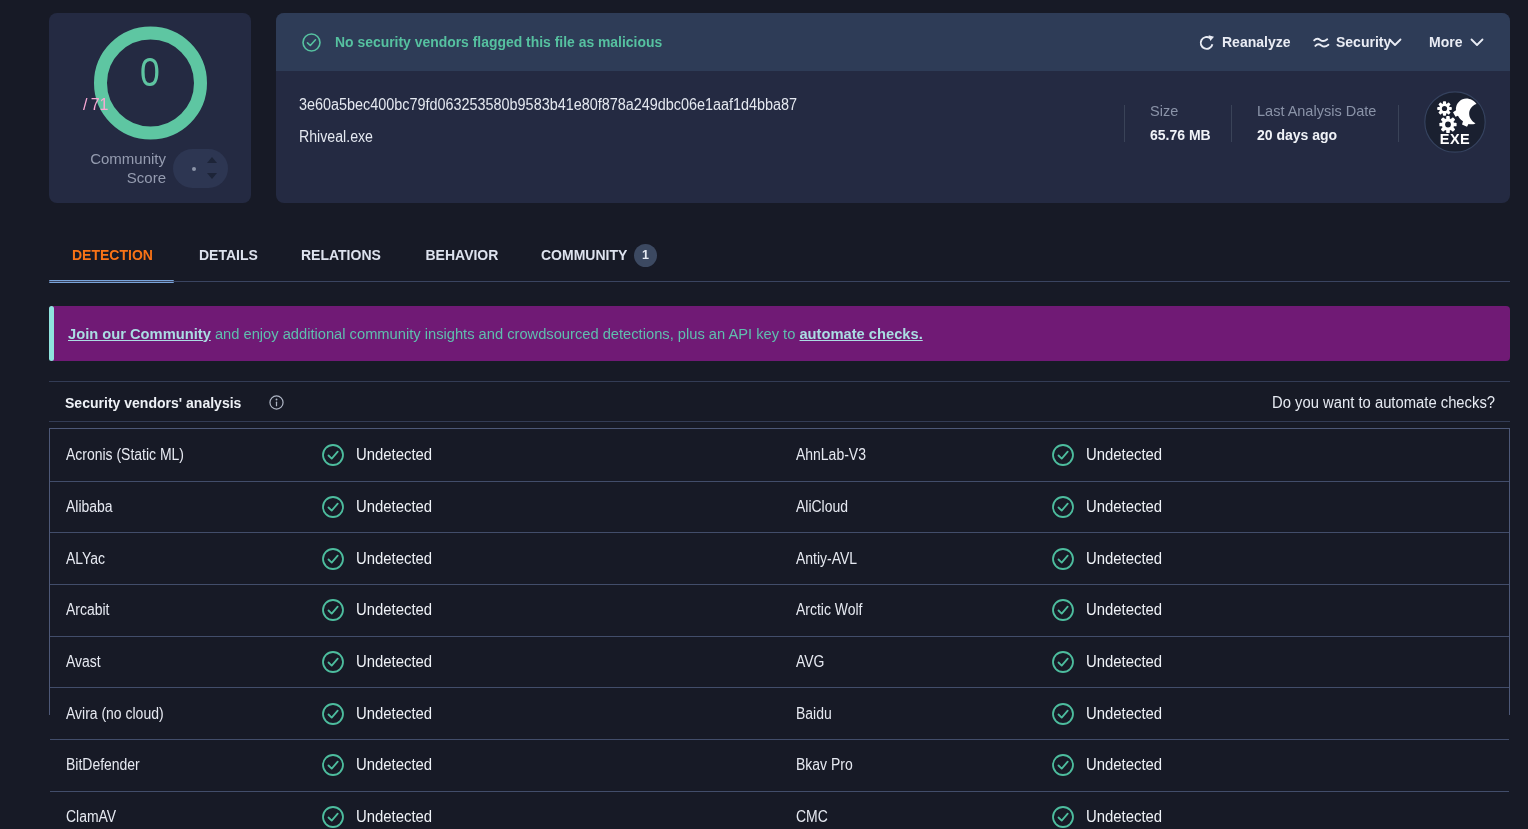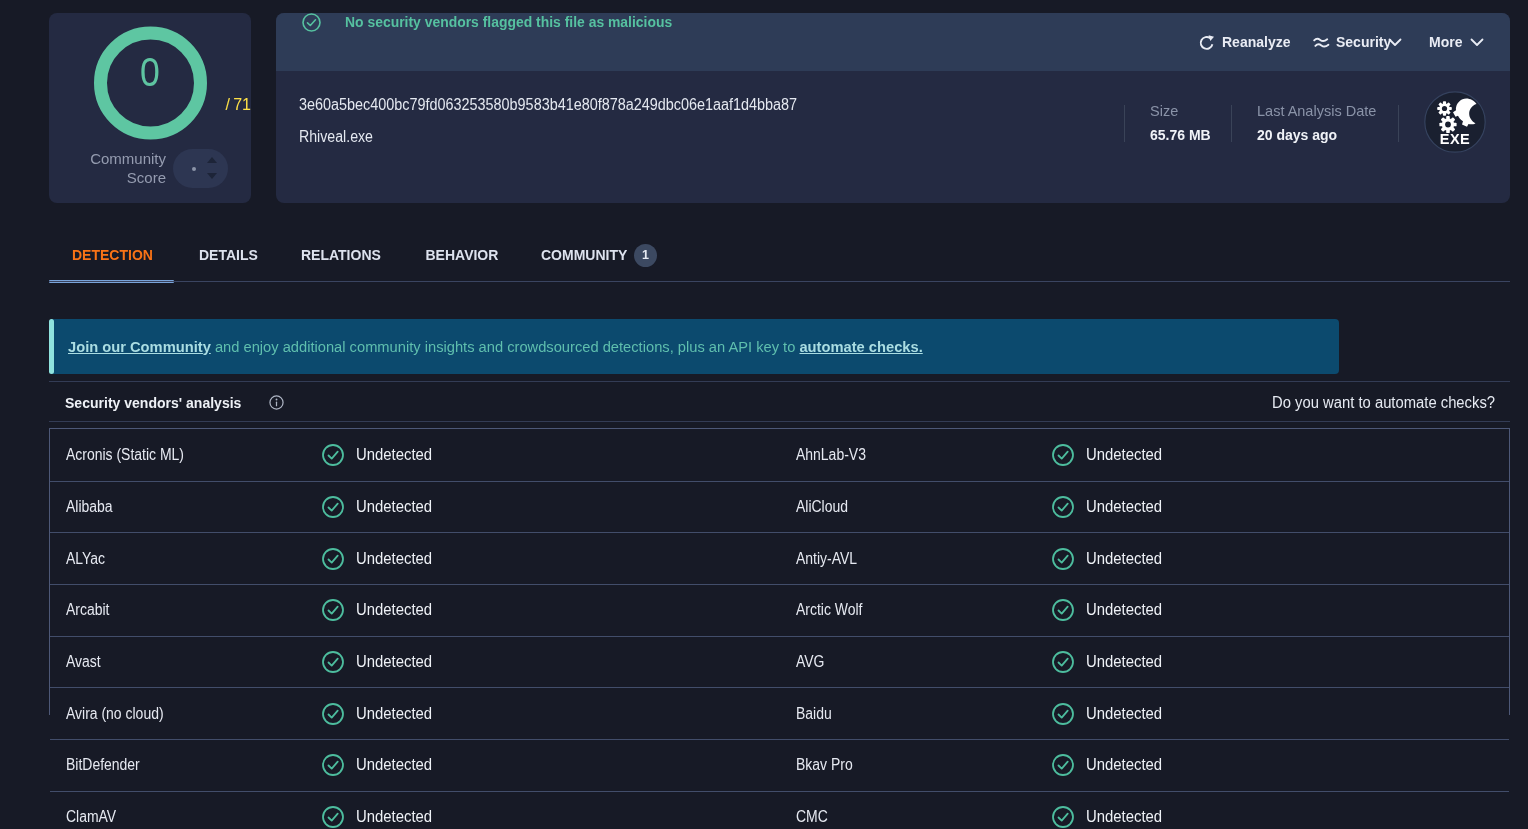--- a/index.html
+++ b/index.html
@@ -4,31 +4,31 @@
 <style>
   * { margin:0; padding:0; box-sizing:border-box; }
   html,body { width:1528px; height:829px; overflow:hidden; }
   body { background:#171a26; font-family:"Liberation Sans", sans-serif; }
   #page { position:relative; width:1528px; height:829px; }
   .abs { position:absolute; }
 
   
   #card { left:49px; top:13px; width:202px; height:190px; background:#242a42; border-radius:8px; }
   #ring-num { left:0; top:39px; width:202px; text-align:center; font-size:40px; color:#5ec4a1; line-height:1; transform:scaleX(.89); }
-  #ring-den { left:0; top:83px; width:202px; text-align:right; font-size:16px; color:#fde047; }
+  #ring-den { left:0; top:83px; width:202px; text-align:left; font-size:16px; color:#f9a8d4;padding-left:34px; }
   #cs-label { right:85px; top:136px; width:120px; text-align:right; font-size:15px; line-height:19px; color:#959cb0; }
   #vote { left:124px; top:135.5px; width:55px; height:39.5px; background:#2d3652; border-radius:20px; }
   #vote .dot { position:absolute; left:19px; top:18.5px; width:4px; height:4px; border-radius:50%; background:#8b94a8; }
   #vote .up { position:absolute; left:33.5px; top:8.5px; width:0; height:0; border-left:5.5px solid transparent; border-right:5.5px solid transparent; border-bottom:6.2px solid #1d2438; }
   #vote .dn { position:absolute; left:33.5px; top:24.7px; width:0; height:0; border-left:5.5px solid transparent; border-right:5.5px solid transparent; border-top:6.2px solid #1d2438; }
 
   
   #panel { left:276px; top:13px; width:1234px; height:190px; background:#242a42; border-radius:8px; overflow:hidden; }
   #phead { position:absolute; left:0; top:0; width:100%; height:58px; background:#2e3c57; }
-  #phead-left { position:absolute; left:26px; top:0; height:58px; display:flex; gap:24px; }
+  #phead-left { position:absolute; left:26px; top:0; height:58px; display:flex; align-items:center; gap:14px; }
   #phead-title { color:#56c1a0; font-weight:bold; font-size:15.5px; transform:scaleX(.898); transform-origin:left center; }
   #phead-right { position:absolute; left:0; top:0; width:100%; height:58px; color:#e9ecf4; font-size:14px; font-weight:bold; }
   .hbtn { position:absolute; top:0; height:58px; display:flex; align-items:center; }
 
   #hash { position:absolute; left:23px; top:83px; font-size:16px; color:#e4e8f0; transform:scaleX(.90); transform-origin:left center; }
   #fname { position:absolute; left:23px; top:114.5px; font-size:16px; color:#e4e8f0; transform:scaleX(.885); transform-origin:left center; }
   #tags { position:absolute; left:25px; top:147.5px; display:flex; gap:7.5px; }
   .tag { height:20.5px; line-height:20.5px; padding:0 8px; border-radius:10.5px; background:#303a56; color:#ecEFf6; font-size:12.5px; }
   .tag.t1 { background:#1d3b38; color:#57b8cb; }
   .vdiv { position:absolute; top:92px; width:1px; height:37px; background:#3a4358; }
@@ -37,21 +37,21 @@
   #exe-badge { position:absolute; left:1147.5px; top:78px; width:62px; height:62px; }
 
   
   .tab { position:absolute; top:245px; height:20px; line-height:20px; color:#dde2ee; font-size:14px; font-weight:bold; }
   .tab.active { color:#f97316; }
   #tab-underline { left:49px; top:280px; width:125px; height:2.5px; background:#7aa4da; border-radius:1px; }
   #tabs-rule { left:49px; top:281px; width:1461px; height:1px; background:#3a4460; }
   .badge { position:absolute; left:634px; top:244px; width:23px; height:23px; border-radius:50%; background:#3c4961; color:#e6eaf2; font-size:12.5px; font-weight:bold; text-align:center; line-height:23px; }
 
   
-  #banner { left:49px; top:319px; width:1290px; height:55px; background:#0c4a6e; border-radius:4px; }
+  #banner { left:49px; top:306px; width:1461px; height:55px; background:#701a75; border-radius:4px; }
   #banner .bar { position:absolute; left:0; top:0; width:4.5px; height:55px; border-radius:4px; background:#8fe3de; }
   #banner .txt { position:absolute; left:19px; top:0; height:55px; display:flex; align-items:center; font-size:14.7px; color:#5fbfae; }
   #banner a { color:#aadde2; font-weight:bold; text-decoration:underline; }
 
   
   #rule1 { left:49px; top:381px; width:1461px; height:1px; background:#333c55; }
   #rule2 { left:49px; top:421px; width:1461px; height:1px; background:#333c55; }
   #sec-title { left:65px; top:393.5px; font-size:15.5px; font-weight:bold; color:#eef1f6; display:flex; align-items:center; gap:9px; }
   #sec-title .st { transform:scaleX(.905); transform-origin:left center; display:inline-block; }
   #sec-right { right:33px; top:394px; font-size:16px; color:#e6eaf2; transform:scaleX(.925); transform-origin:right center; }

